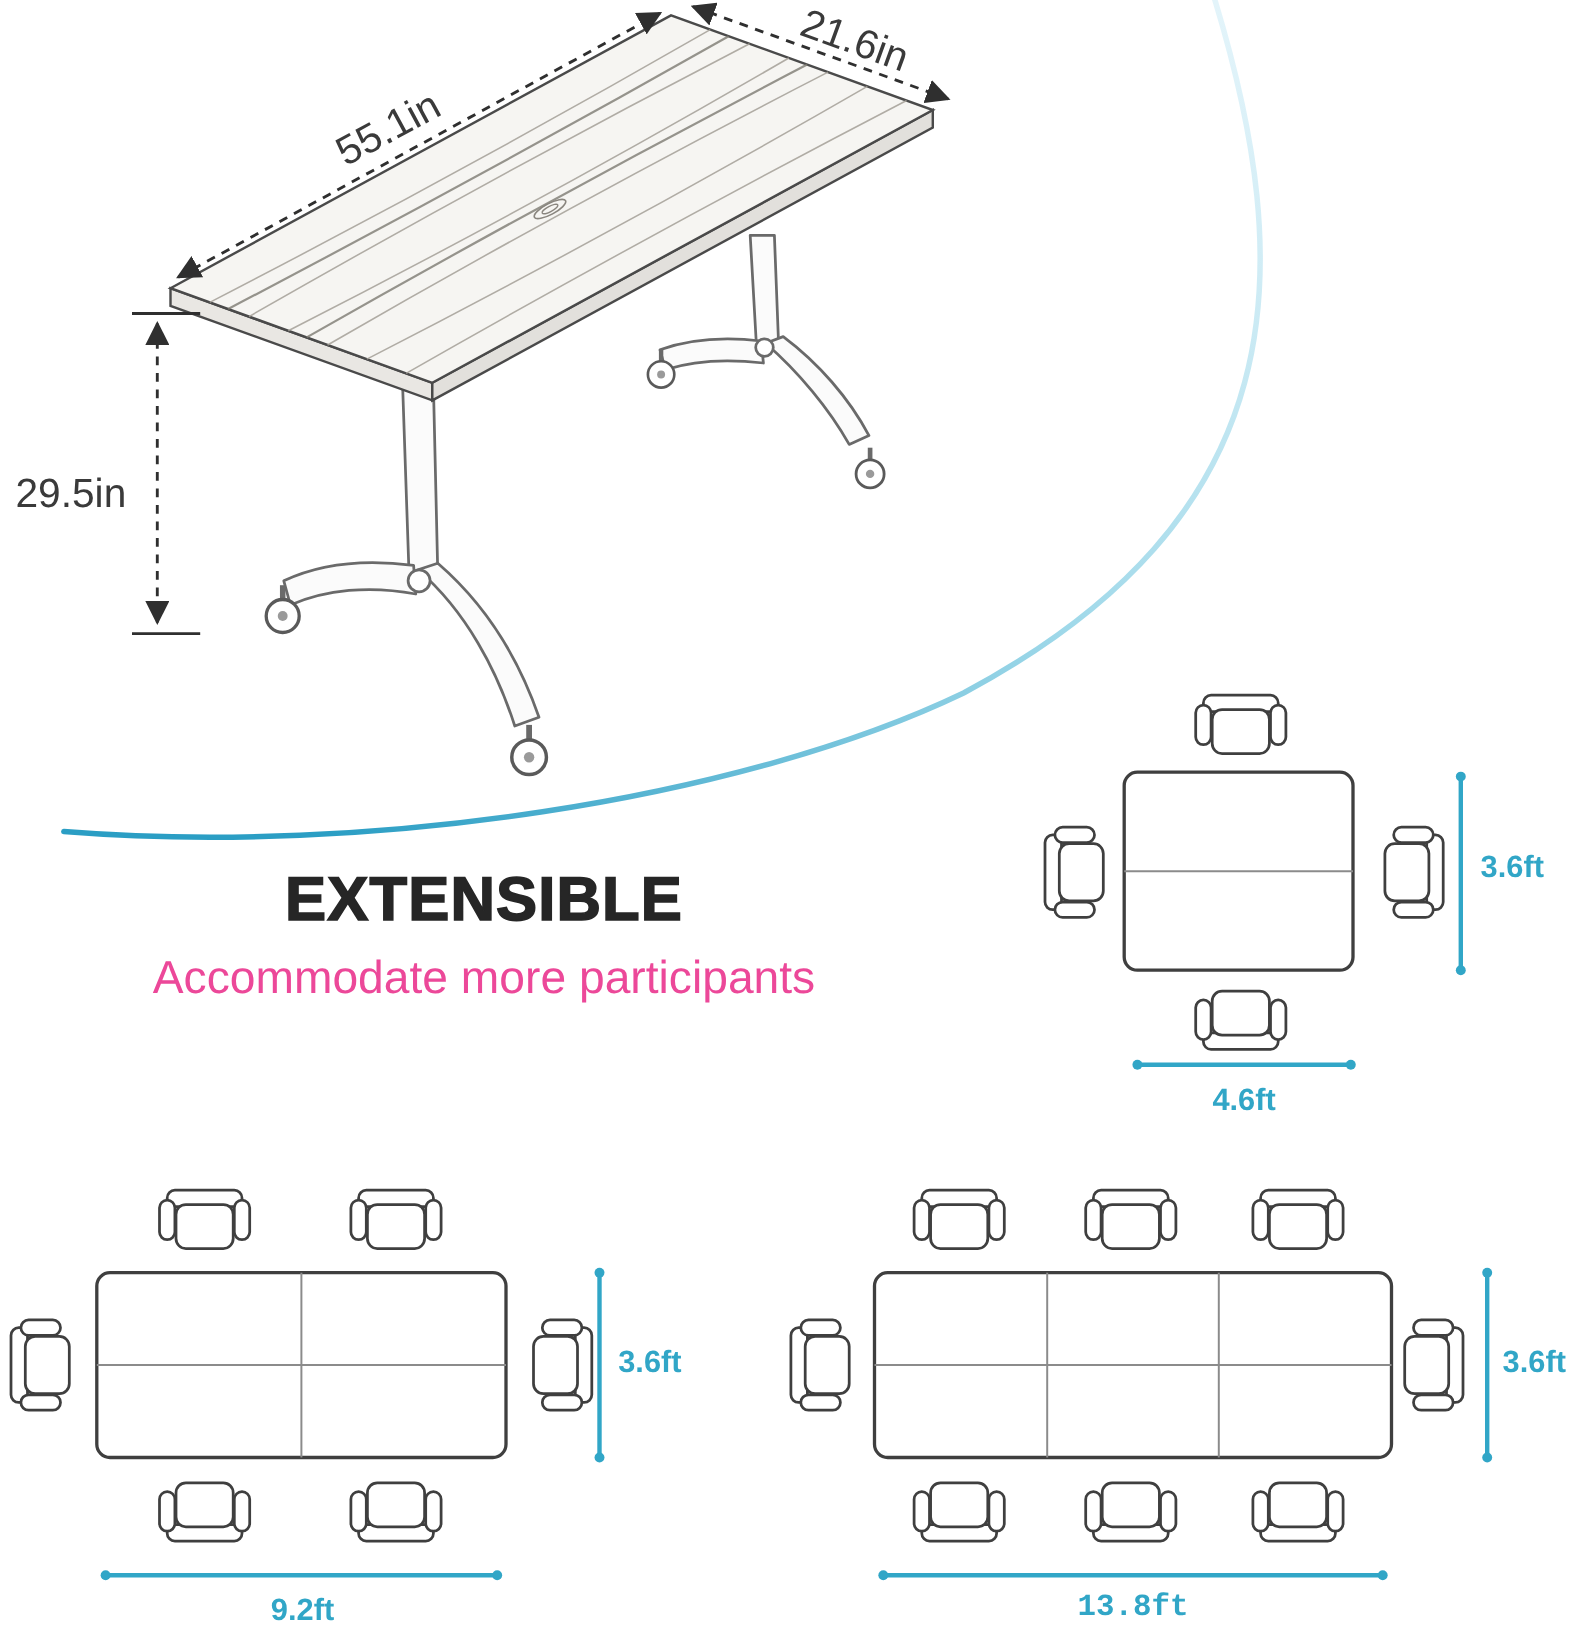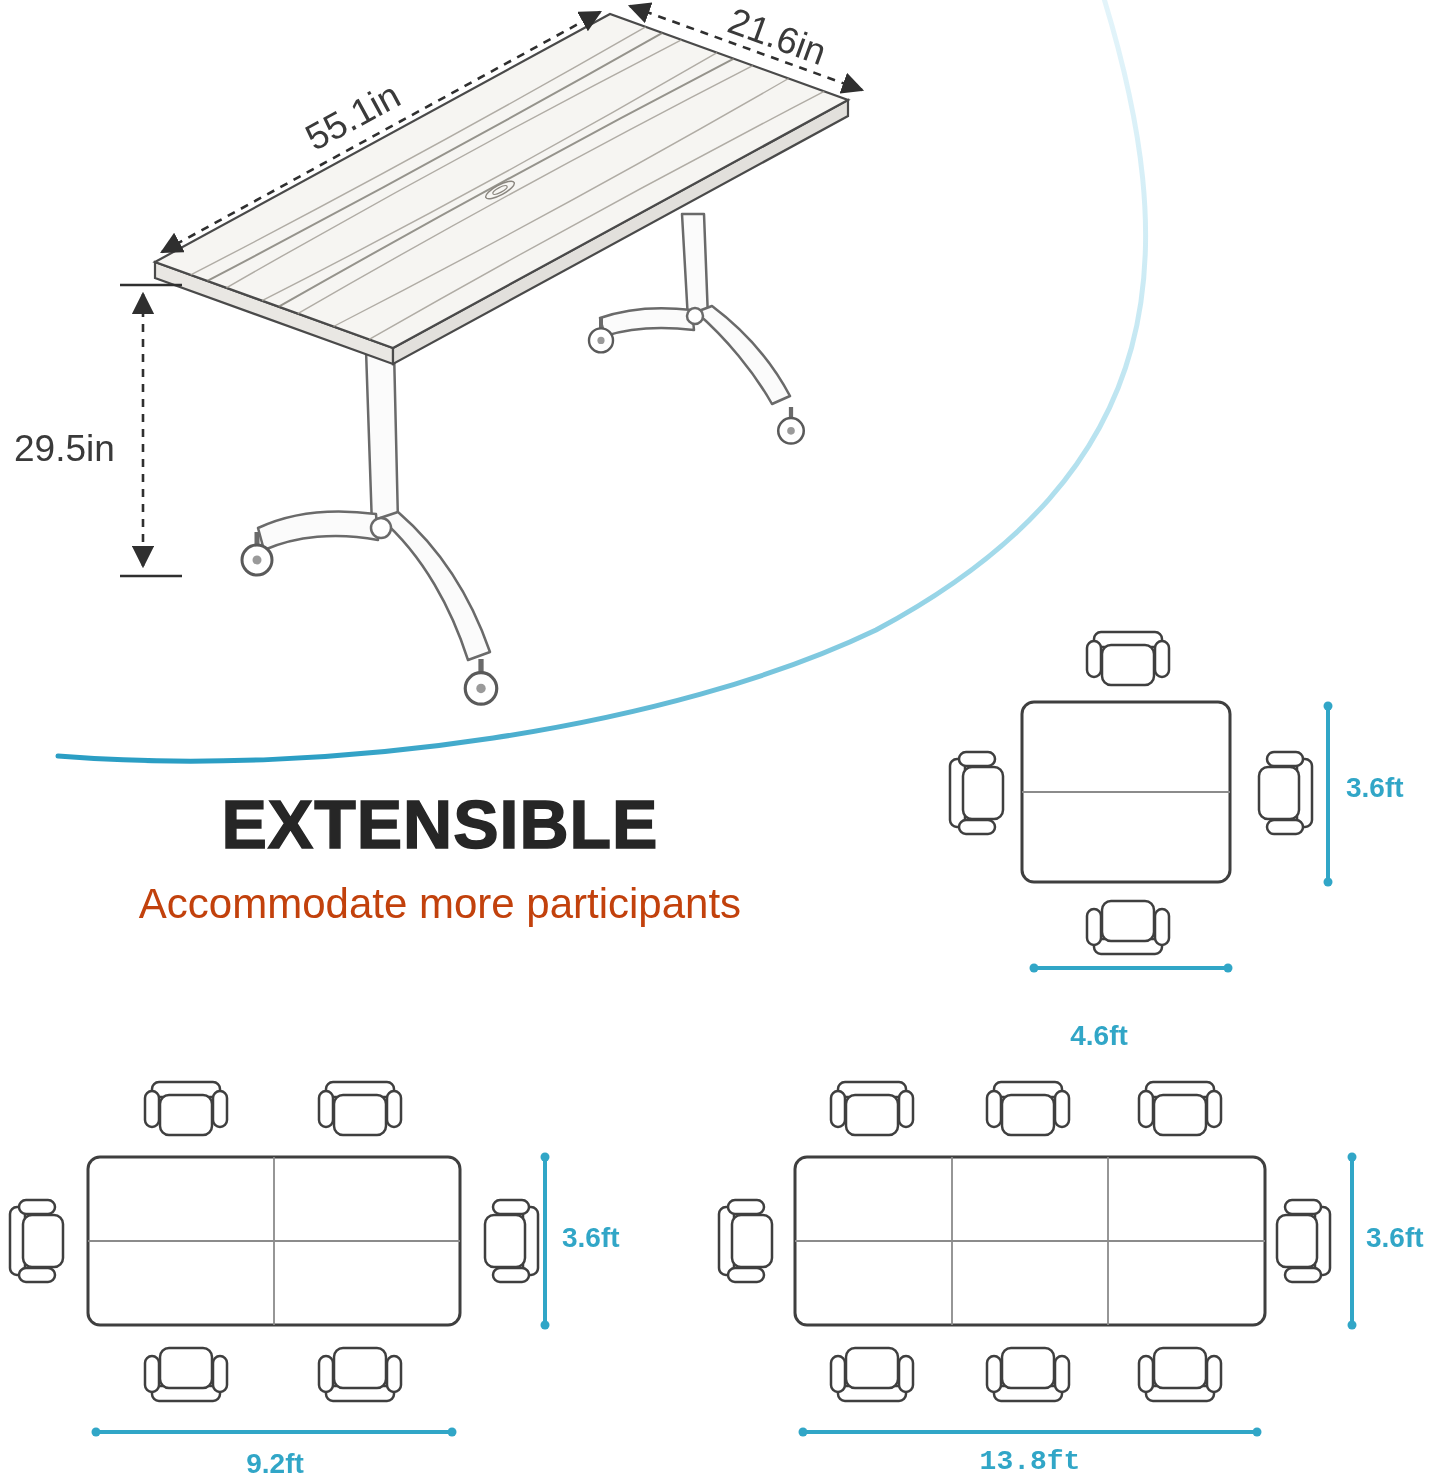--- a/index.html
+++ b/index.html
@@ -26,25 +26,25 @@
   .accent-label {
     position:absolute; font-size:28px; font-weight:700; white-space:nowrap;
     color:var(--accent,#31a6c7);
   }
   .center { text-align:center; }
   .heading {
     position:absolute; left:0; top:782px; width:880px; text-align:center;
     color:#262626;
   }
   .heading .t-line {
-    font-size:68px; font-weight:700; line-height:1.26; letter-spacing:1px;
+    font-size:56px; font-weight:700; line-height:1.26; letter-spacing:1px;
     -webkit-text-stroke:1.5px #262626;
   }
   .heading .subtitle {
-    margin-top:12px; font-size:42px; font-weight:400; color:#c2410c;
+    margin-top:12px; font-size:42px; font-weight:400; color:#ec4899;
     -webkit-text-stroke:0;
   }
 </style>
 </head>
 <body>
 
 <div class="canvas">
 
   <svg class="gfx" width="1445" height="1484" viewBox="0 0 1445 1484">
     <defs>
@@ -197,21 +197,21 @@
   <span class="dim3d center" style="left:268px; top:96px; width:170px; transform:rotate(-28.5deg);">55.1in</span>
   <span class="dim3d center" style="left:702px; top:16px; width:150px; transform:rotate(20deg);">21.6in</span>
   <span class="dim3d" style="left:14px; top:428px;">29.5in</span>
 
   <div class="heading">
     <div class="t-line">EXTENSIBLE</div>
     <div class="subtitle">Accommodate more participants</div>
   </div>
 
   <span class="accent-label" style="left:1346px; top:772px;">3.6ft</span>
-  <span class="accent-label center" style="left:1024px; top:984px; width:150px;margin-top:36px;">4.6ft</span>
+  <span class="accent-label center" style="left:1056px; top:984px; width:150px;">4.6ft</span>
 
   <span class="accent-label" style="left:562px; top:1222px;">3.6ft</span>
   <span class="accent-label center" style="left:200px; top:1448px; width:150px;text-align:center;">9.2ft</span>
 
   <span class="accent-label" style="left:1366px; top:1222px;">3.6ft</span>
   <span class="accent-label center" style="left:945px; top:1446px; width:170px;font-family:Liberation Mono, monospace;">13.8ft</span>
 
 </div>
 
 </body></html>

